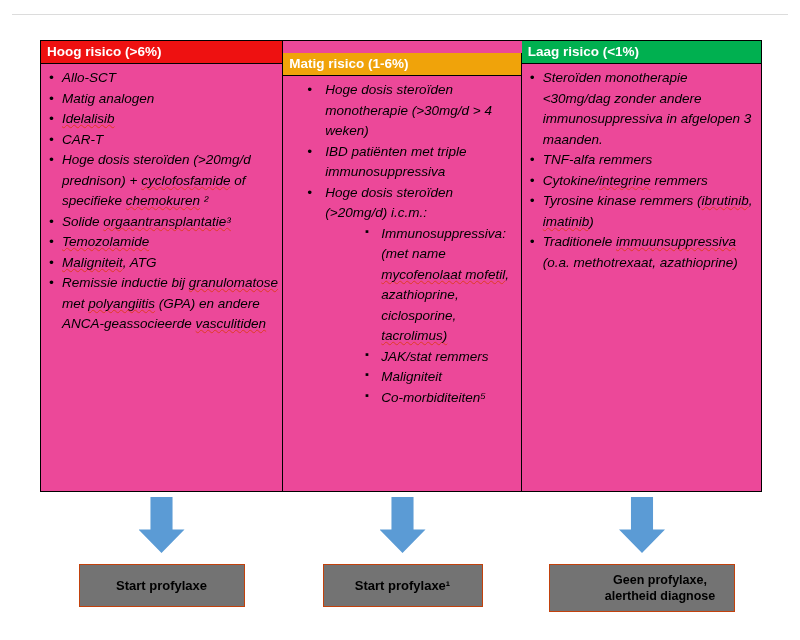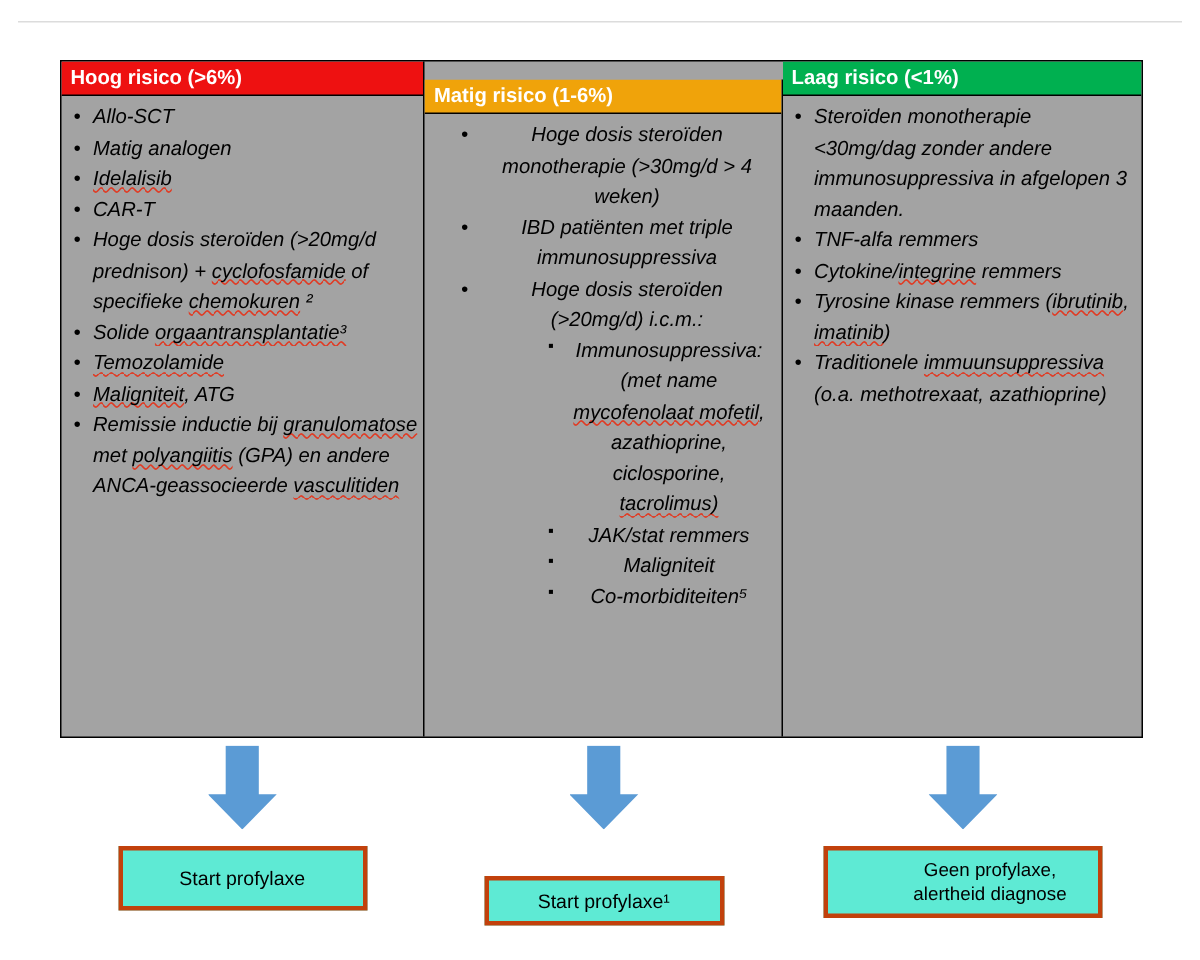--- a/index.html
+++ b/index.html
@@ -13,21 +13,21 @@
   .page { position: relative; width: 800px; height: 640px; background:#fff; }
   .topline {
     position: absolute; top: 14px; left: 12px; right: 12px;
     border-top: 1px solid #dcdcdc;
   }
   .table {
     position: absolute; top: 40px; left: 40px;
     width: 722px; height: 452px;
     display: flex;
     border: 1px solid #000;
-    background: #a3a3a3;
+    background: #ec4899;
   }
   .col { border-right: 1px solid #000; display: flex; flex-direction: column; overflow: hidden; }
   .col:last-child { border-right: none; }
   .col-1 { width: 243px; }
   .col-2 { width: 239px; margin-top: 12px; }
   .col-3 { width: 240px; }
   .hdr {
     height: 23px;
     color: #ffffff;
     font-weight: bold;
@@ -35,21 +35,21 @@
     line-height: 22px;
     padding-left: 6px;
     border-bottom: 1px solid #000;
     white-space: nowrap;
   }
   ul.items { list-style: none; padding: 4px 4px 0 8px; font-size: 13.5px; line-height: 1.52; }
   ul.items li { position: relative; padding-left: 13px; font-style: italic; }
   ul.items li::before { content: "\2022"; position: absolute; left: 0; top: 0; }
   
   .col-2 ul.items { padding-left: 20px; padding-right: 10px; }
-  .col-2 ul.items > li { padding-left: 22px; text-align: center; }
+  .col-2 ul.items > li { padding-left: 22px; }
   .col-2 ul.items > li::before { left: 4px; }
   ul.sub { list-style: none; margin-left: 38px; }
   ul.sub li { position: relative; padding-left: 18px; }
   ul.sub li::before { content: "\25AA"; position: absolute; left: 2px; top: -1px; font-size: 11px; }
   .sq {
     text-decoration: underline wavy #e03b24;
     text-decoration-thickness: 1px;
     text-decoration-skip-ink: none;
   }
   .arrow-row {
@@ -67,30 +67,30 @@
   }
   .box-row {
     position: absolute; top: 564px; left: 40px;
     width: 722px; display: flex;
   }
   .box-cell { display: flex; justify-content: center; align-items: flex-start; }
   .box-cell.c1 { width: 243px; }
   .box-cell.c2 { width: 239px; }
   .box-cell.c3 { width: 240px; }
   .result-box {
-    background: #5eead4;
-    border: 3px solid #c2410c;
-    font-weight: normal;
+    background: #737373;
+    border: 1px solid #c2410c;
+    font-weight: bold;
     font-size: 13px;
     text-align: center;
     display: flex; align-items: center; justify-content: center;
     padding: 4px 8px;
   }
   .result-box.b1 { width: 166px; height: 43px; }
-  .result-box.b2 { width: 160px; height: 33px; margin-top: 20px; }
+  .result-box.b2 { width: 160px; height: 43px; }
   .result-box.b3 { width: 186px; height: 48px; font-size: 12.5px; line-height: 1.3; padding-left: 44px; }
 </style>
 </head>
 <body>
 
 <div class="page">
   <div class="topline"></div>
 
   <div class="table">
     <div class="col col-1">

